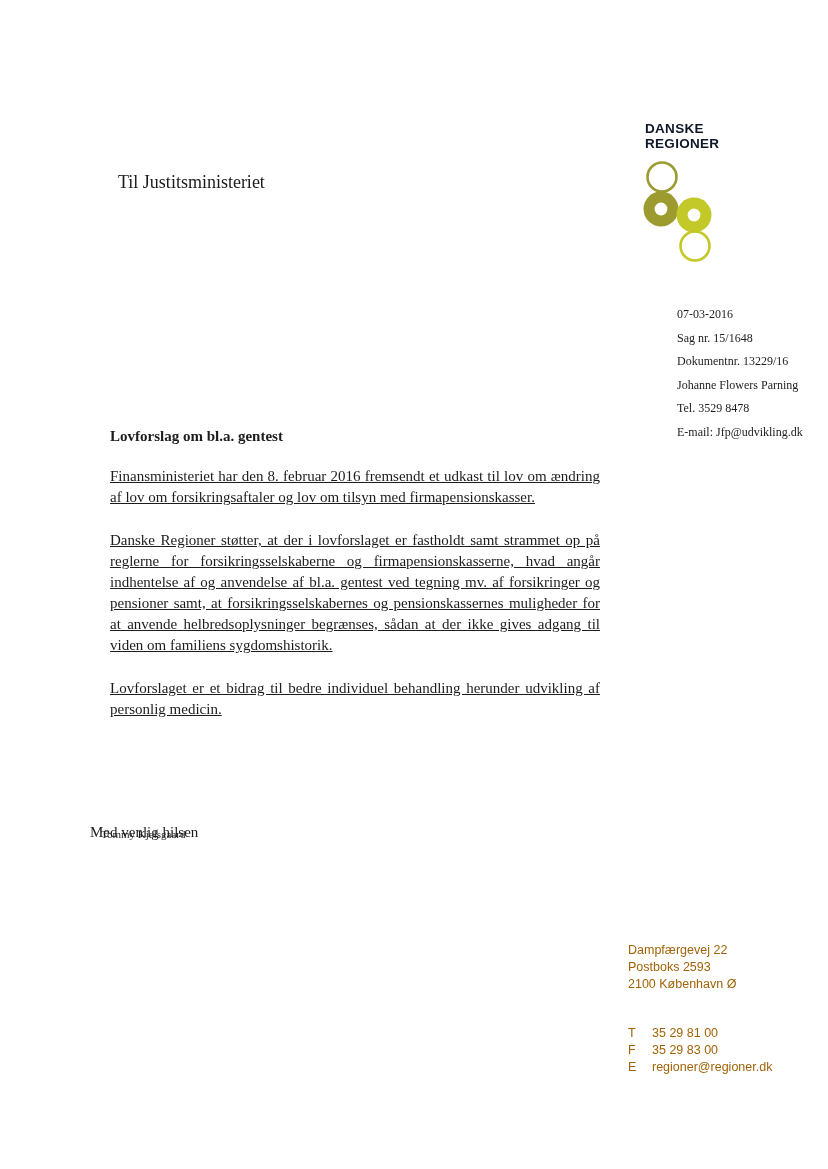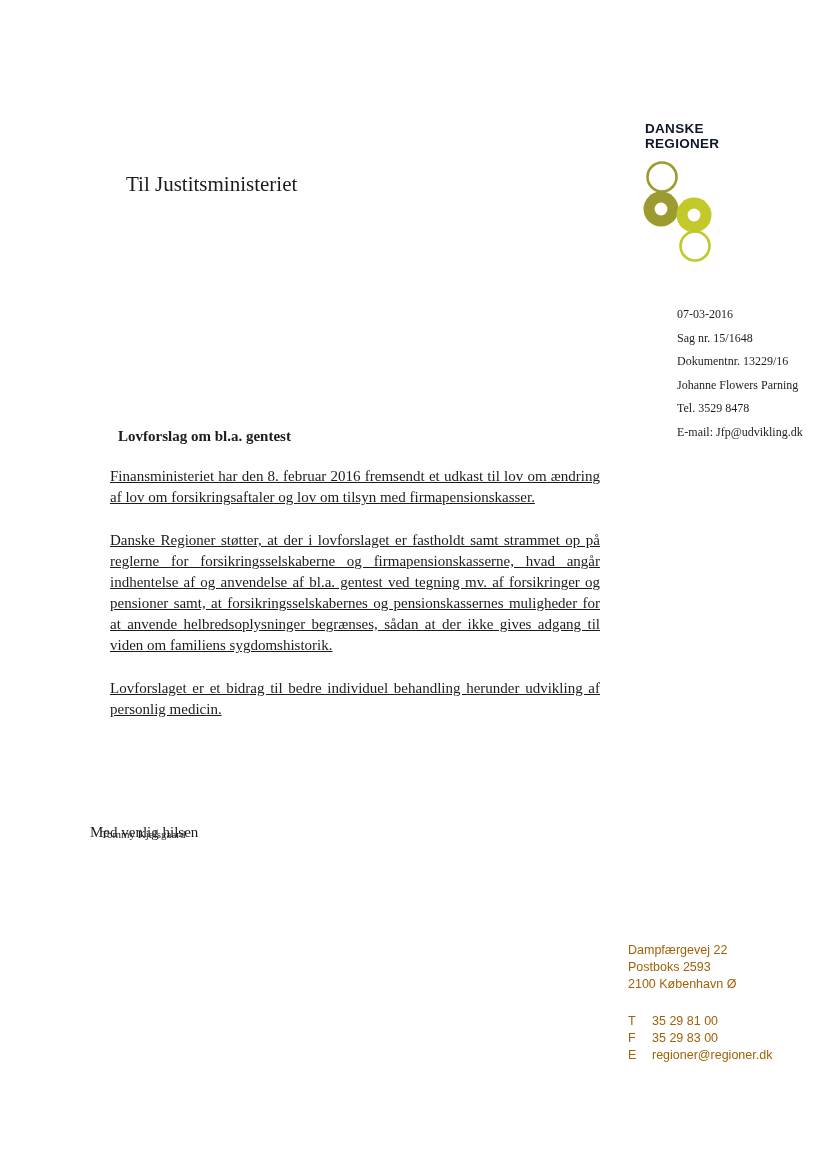--- a/index.html
+++ b/index.html
@@ -15,22 +15,21 @@
     overflow: hidden;
     font-family: "Liberation Serif", serif;
     color: #1c1c1c;
   }
 
   
   .recipient {
     position: absolute;
     left: 118px;
     top: 172px;
-    font-size: 21px;
-    margin-left: 8px;
+    font-size: 18px;
   }
 
   
   .logo-text {
     position: absolute;
     left: 645px;
     top: 121px;
     font-family: "Liberation Sans", sans-serif;
     font-weight: bold;
     font-size: 13.5px;
@@ -62,21 +61,21 @@
   
   .letter-body {
     position: absolute;
     left: 110px;
     top: 428px;
     width: 490px;
   }
   .letter-heading {
     font-size: 15px;
     font-weight: bold;
-    margin: 0 0 21px 8px;
+    margin: 0 0 21px 0;
   }
   .letter-body p {
     margin: 0 0 22px 0;
     font-size: 15px;
     line-height: 21px;
     text-align: justify;
     text-decoration: underline;
   }
 
   .closing {
@@ -99,21 +98,21 @@
     top: 942px;
     font-family: "Liberation Sans", sans-serif;
     font-size: 12.5px;
     color: #a16207;
   }
   .footer .addr div {
     line-height: 17px;
     white-space: nowrap;
   }
   .footer .contacts {
-    margin-top: 20px;
+    margin-top: 32px;
   }
   .footer .contact-row {
     line-height: 17px;
     white-space: nowrap;
   }
   .footer .contact-label {
     display: inline-block;
     width: 24px;
   }
 </style>

